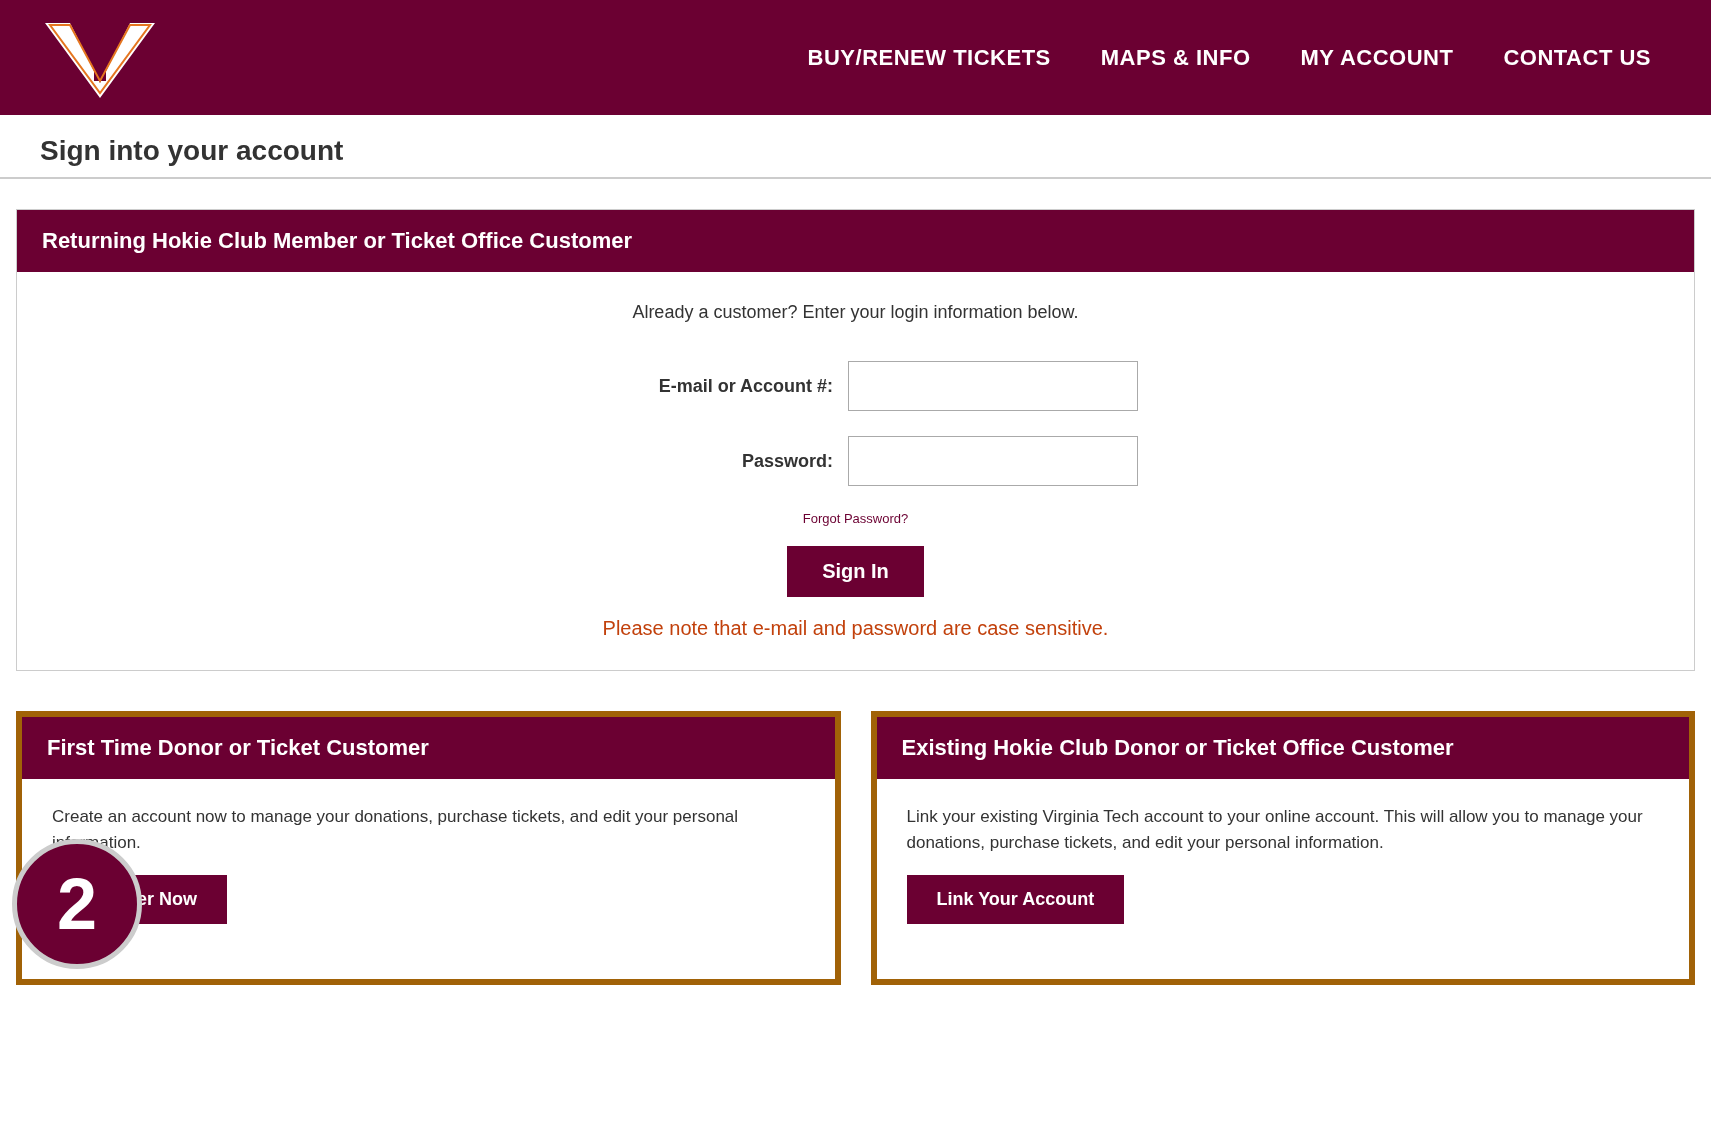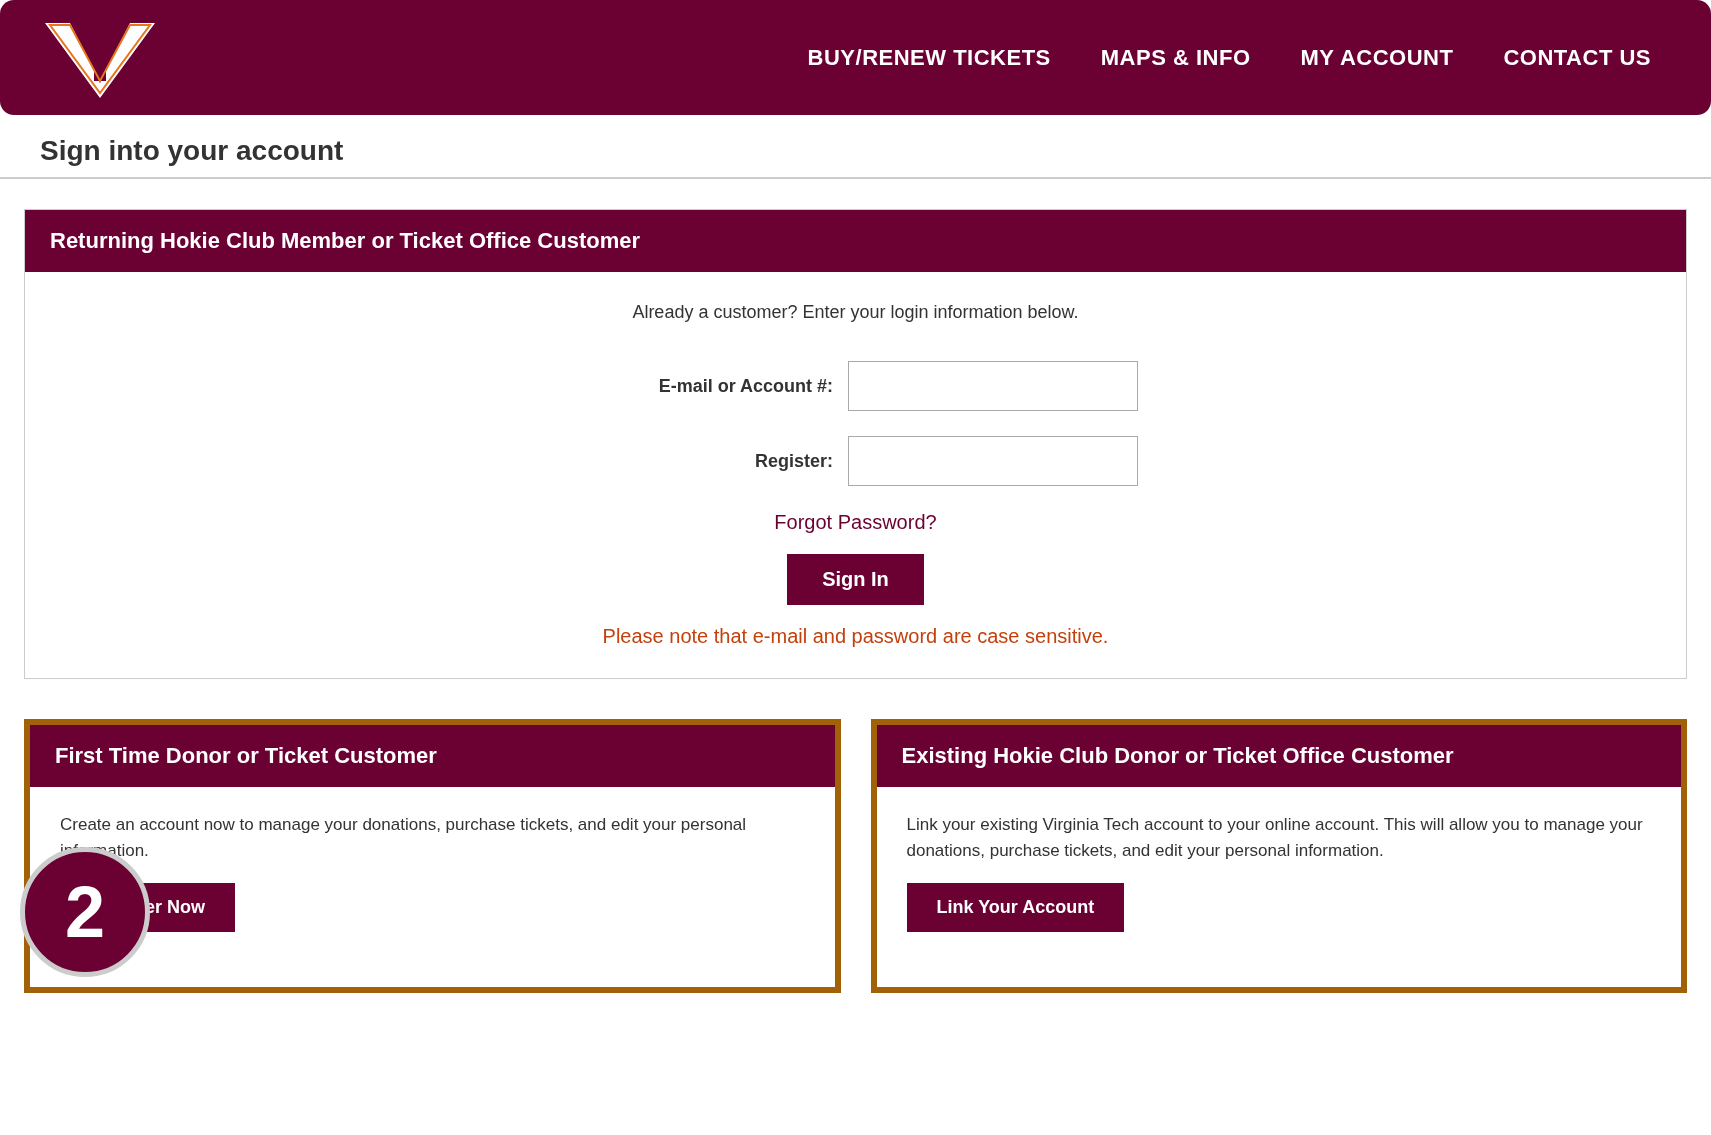--- a/index.html
+++ b/index.html
@@ -16,21 +16,20 @@
       min-height: 1135px;
     }
 
     
     header {
       background-color: #6b0032;
       display: flex;
       align-items: center;
       padding: 0 40px;
       height: 115px;
-      border-radius: 14px;
     }
 
     .logo-area {
       display: flex;
       align-items: center;
       margin-right: auto;
     }
 
     .vt-logo {
       width: 120px;
@@ -60,21 +59,21 @@
     }
 
     .page-title-area h1 {
       font-size: 28px;
       font-weight: bold;
       color: #333;
     }
 
     
     .main-content {
-      padding: 30px 24px;
+      padding: 30px 16px;
     }
 
     
     .returning-section {
       border: 1px solid #ccc;
       margin-bottom: 40px;
     }
 
     .section-header {
       background-color: #6b0032;
@@ -119,21 +118,21 @@
       width: 290px;
       height: 50px;
       border: 1px solid #aaa;
       padding: 8px 12px;
       font-size: 16px;
       background: #fff;
     }
 
     .forgot-password {
       color: #6b0032;
-      font-size: 20px;
+      font-size: 13px;
       text-decoration: none;
       display: block;
       margin-bottom: 20px;
     }
 
     .sign-in-btn {
       background-color: #6b0032;
       color: #fff;
       border: none;
       padding: 14px 35px;
@@ -244,21 +243,21 @@
     </div>
     <div class="section-body">
       <p class="customer-prompt">Already a customer? Enter your login information below.</p>
 
       <div class="form-row">
         <label>E-mail or Account #:</label>
         <input type="text" style="">
       </div>
 
       <div class="form-row">
-        <label>Register:</label>
+        <label>Password:</label>
         <input type="password" style="">
       </div>
 
       <a href="#" class="forgot-password">Forgot Password?</a>
 
       <button class="sign-in-btn">Sign In</button>
 
       <p class="case-sensitive-note">Please note that e-mail and password are case sensitive.</p>
     </div>
   </div>

